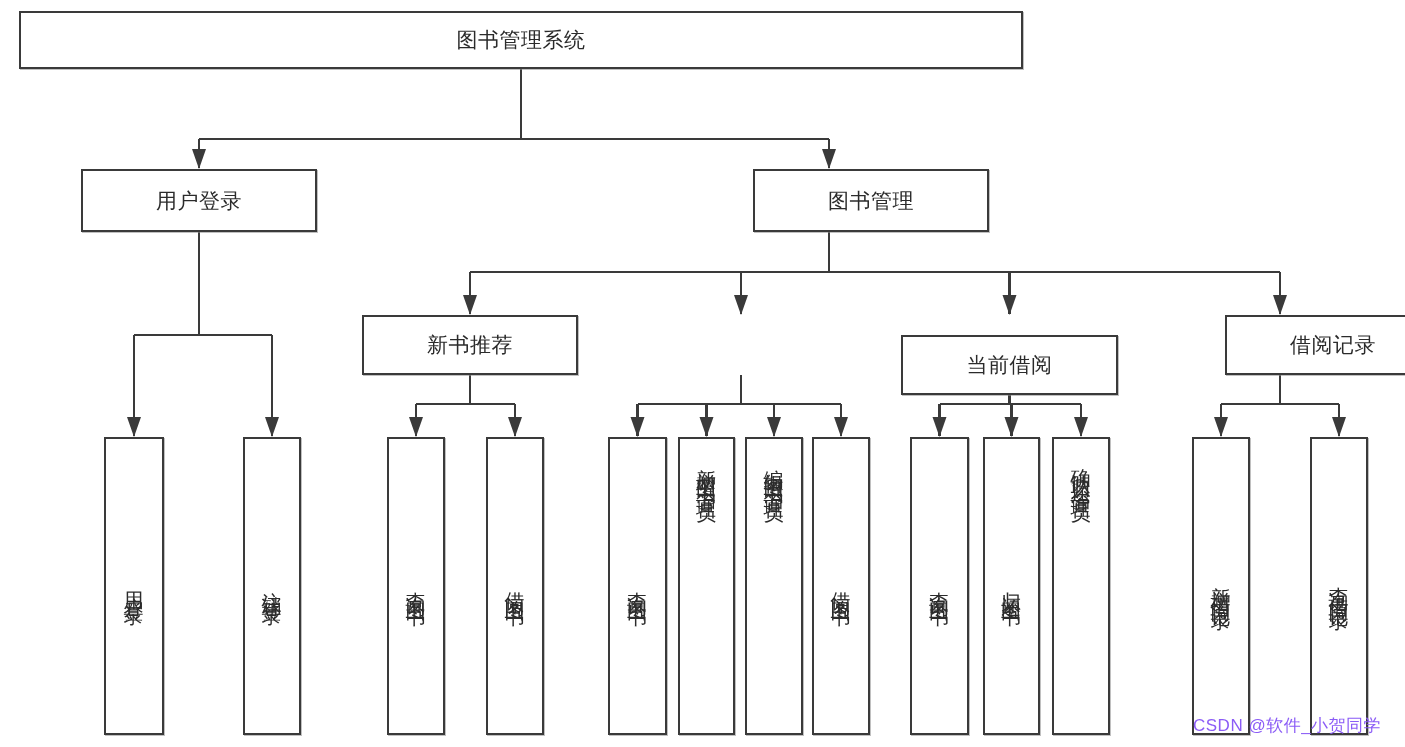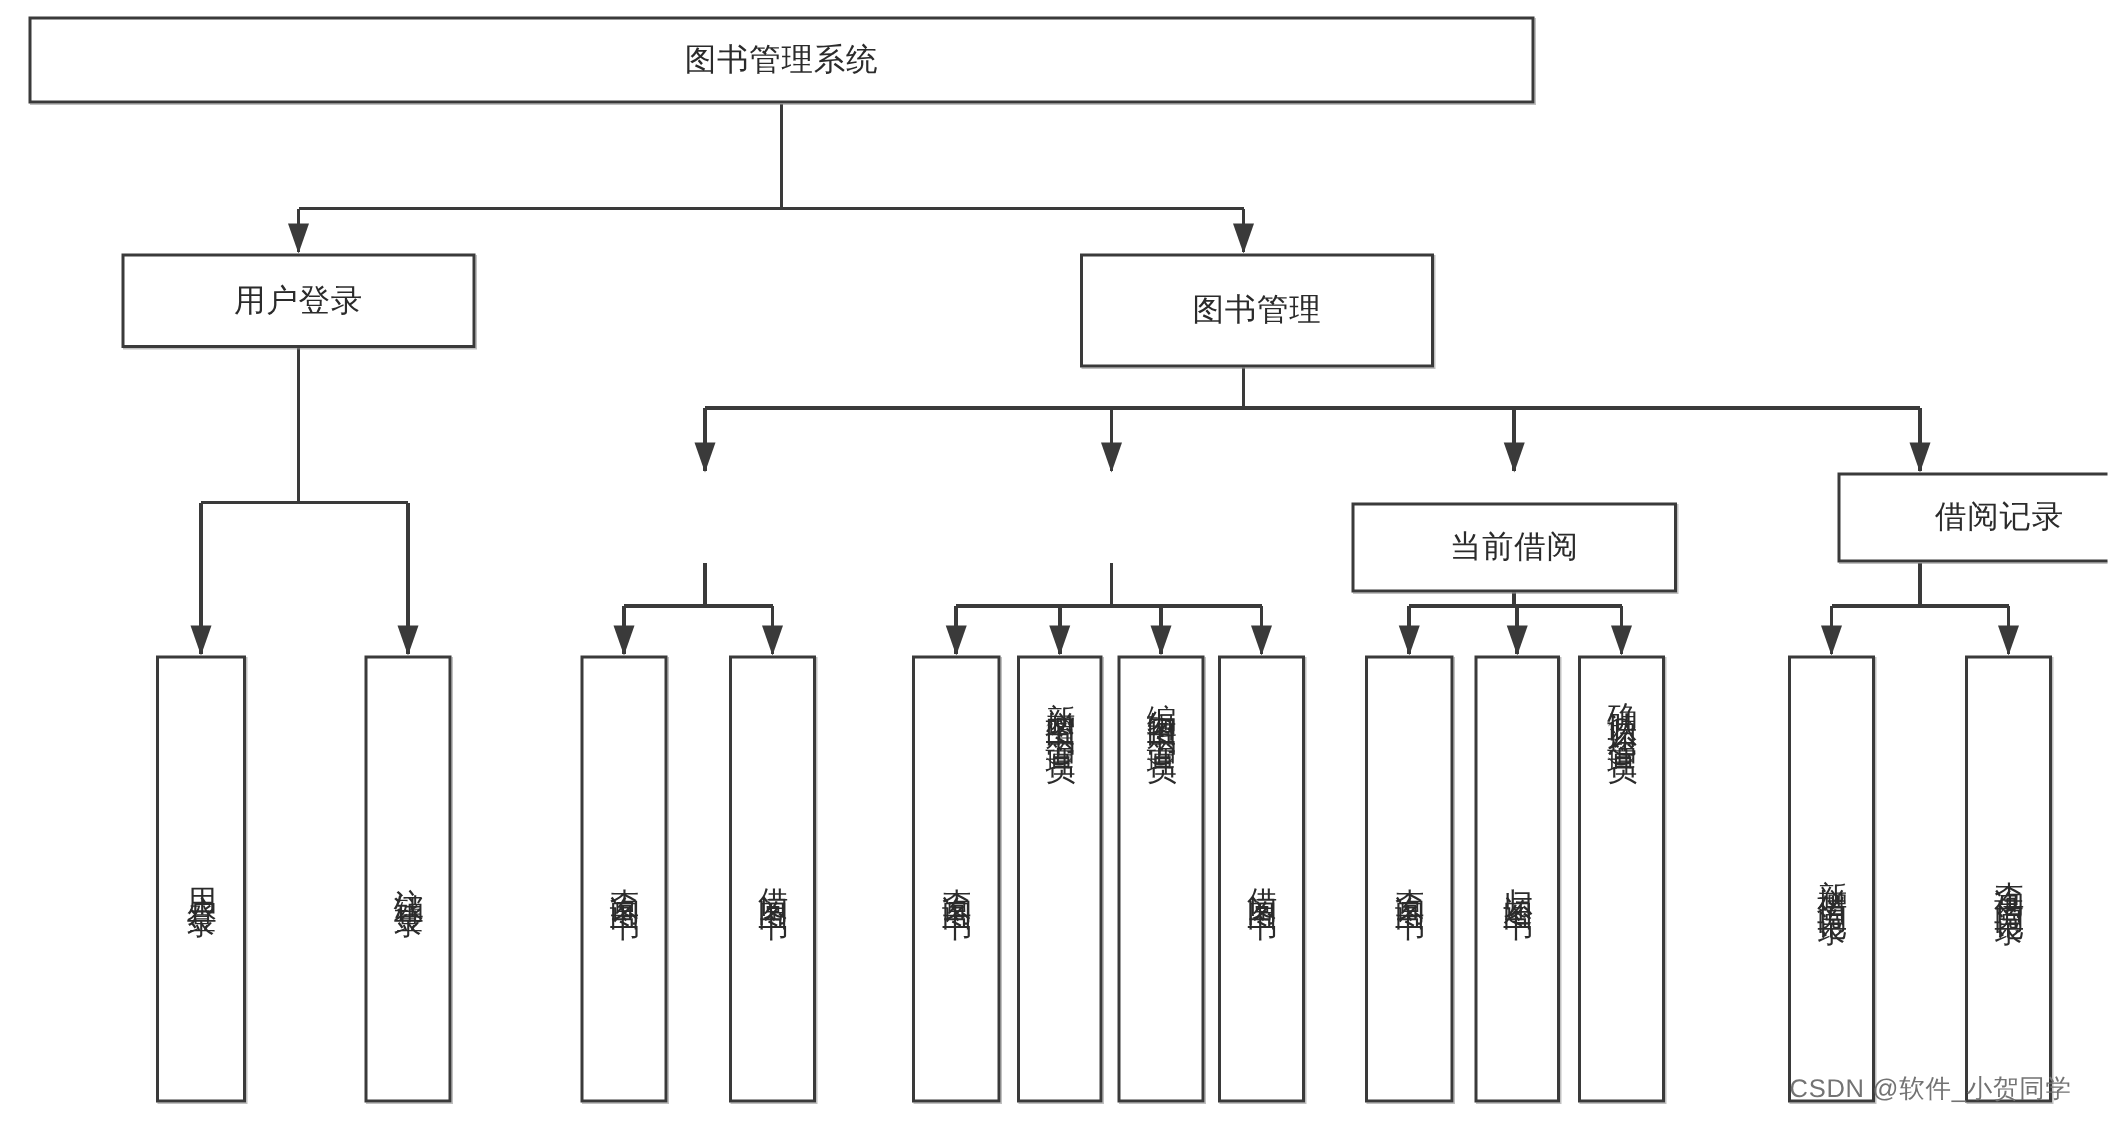--- a/index.html
+++ b/index.html
@@ -138,22 +138,25 @@
       <polygon points="1214,417 1228,417 1221,437" fill="#3a3a3a"></polygon>
       <line x1="1339" y1="404" x2="1339" y2="436" stroke="#3a3a3a" stroke-width="2.4" shape-rendering="crispEdges"></line>
       <polygon points="1332,417 1346,417 1339,437" fill="#3a3a3a"></polygon>
     </svg>
 <div class="node-box node-h" style="left: 19px; top: 11px; width: 1004px; height: 58px;">
       <div class="node-label">图书管理系统</div>
     </div>
     <div class="node-box node-h" style="left: 81px; top: 169px; width: 236px; height: 63px;">
       <div class="node-label">用户登录</div>
     </div>
-    <div class="node-box node-h" style="left: 720px; top: 169px; width: 236px; height: 76px;">
+    <div class="node-box node-h" style="left: 753px; top: 169px; width: 236px; height: 63px;">
       <div class="node-label">图书管理</div>
+    </div>
+    <div class="node-box node-h" style="left: 362px; top: 315px; width: 216px; height: 60px;">
+      <div class="node-label">新书推荐</div>
     </div>
     <div class="node-box node-h" style="left: 901px; top: 315px; width: 217px; height: 60px; margin-top: 20px;">
       <div class="node-label">当前借阅</div>
     </div>
     <div class="node-box node-h" style="left: 1225px; top: 315px; width: 216px; height: 60px;">
       <div class="node-label">借阅记录</div>
     </div>
     <div class="node-box node-v align-middle" style="left: 104px; top: 437px; width: 60px; height: 298px;">
       <div class="node-label">用户登录</div>
     </div>
@@ -188,13 +191,13 @@
       <div class="node-label">确认归还（管理员）</div>
     </div>
     <div class="node-box node-v align-middle" style="left: 1192px; top: 437px; width: 58px; height: 298px;">
       <div class="node-label">新增借阅记录</div>
     </div>
     <div class="node-box node-v align-middle" style="left: 1310px; top: 437px; width: 58px; height: 298px;">
       <div class="node-label">查询借阅记录</div>
     </div>
   </div>
 
-<div class="watermark" style="left: 1193px; top: 714px; color: #737373;">CSDN @软件_小贺同学</div>
+<div class="watermark" style="left: 1193px; top: 714px; color: #8b5cf6;">CSDN @软件_小贺同学</div>
 
 </body></html>

